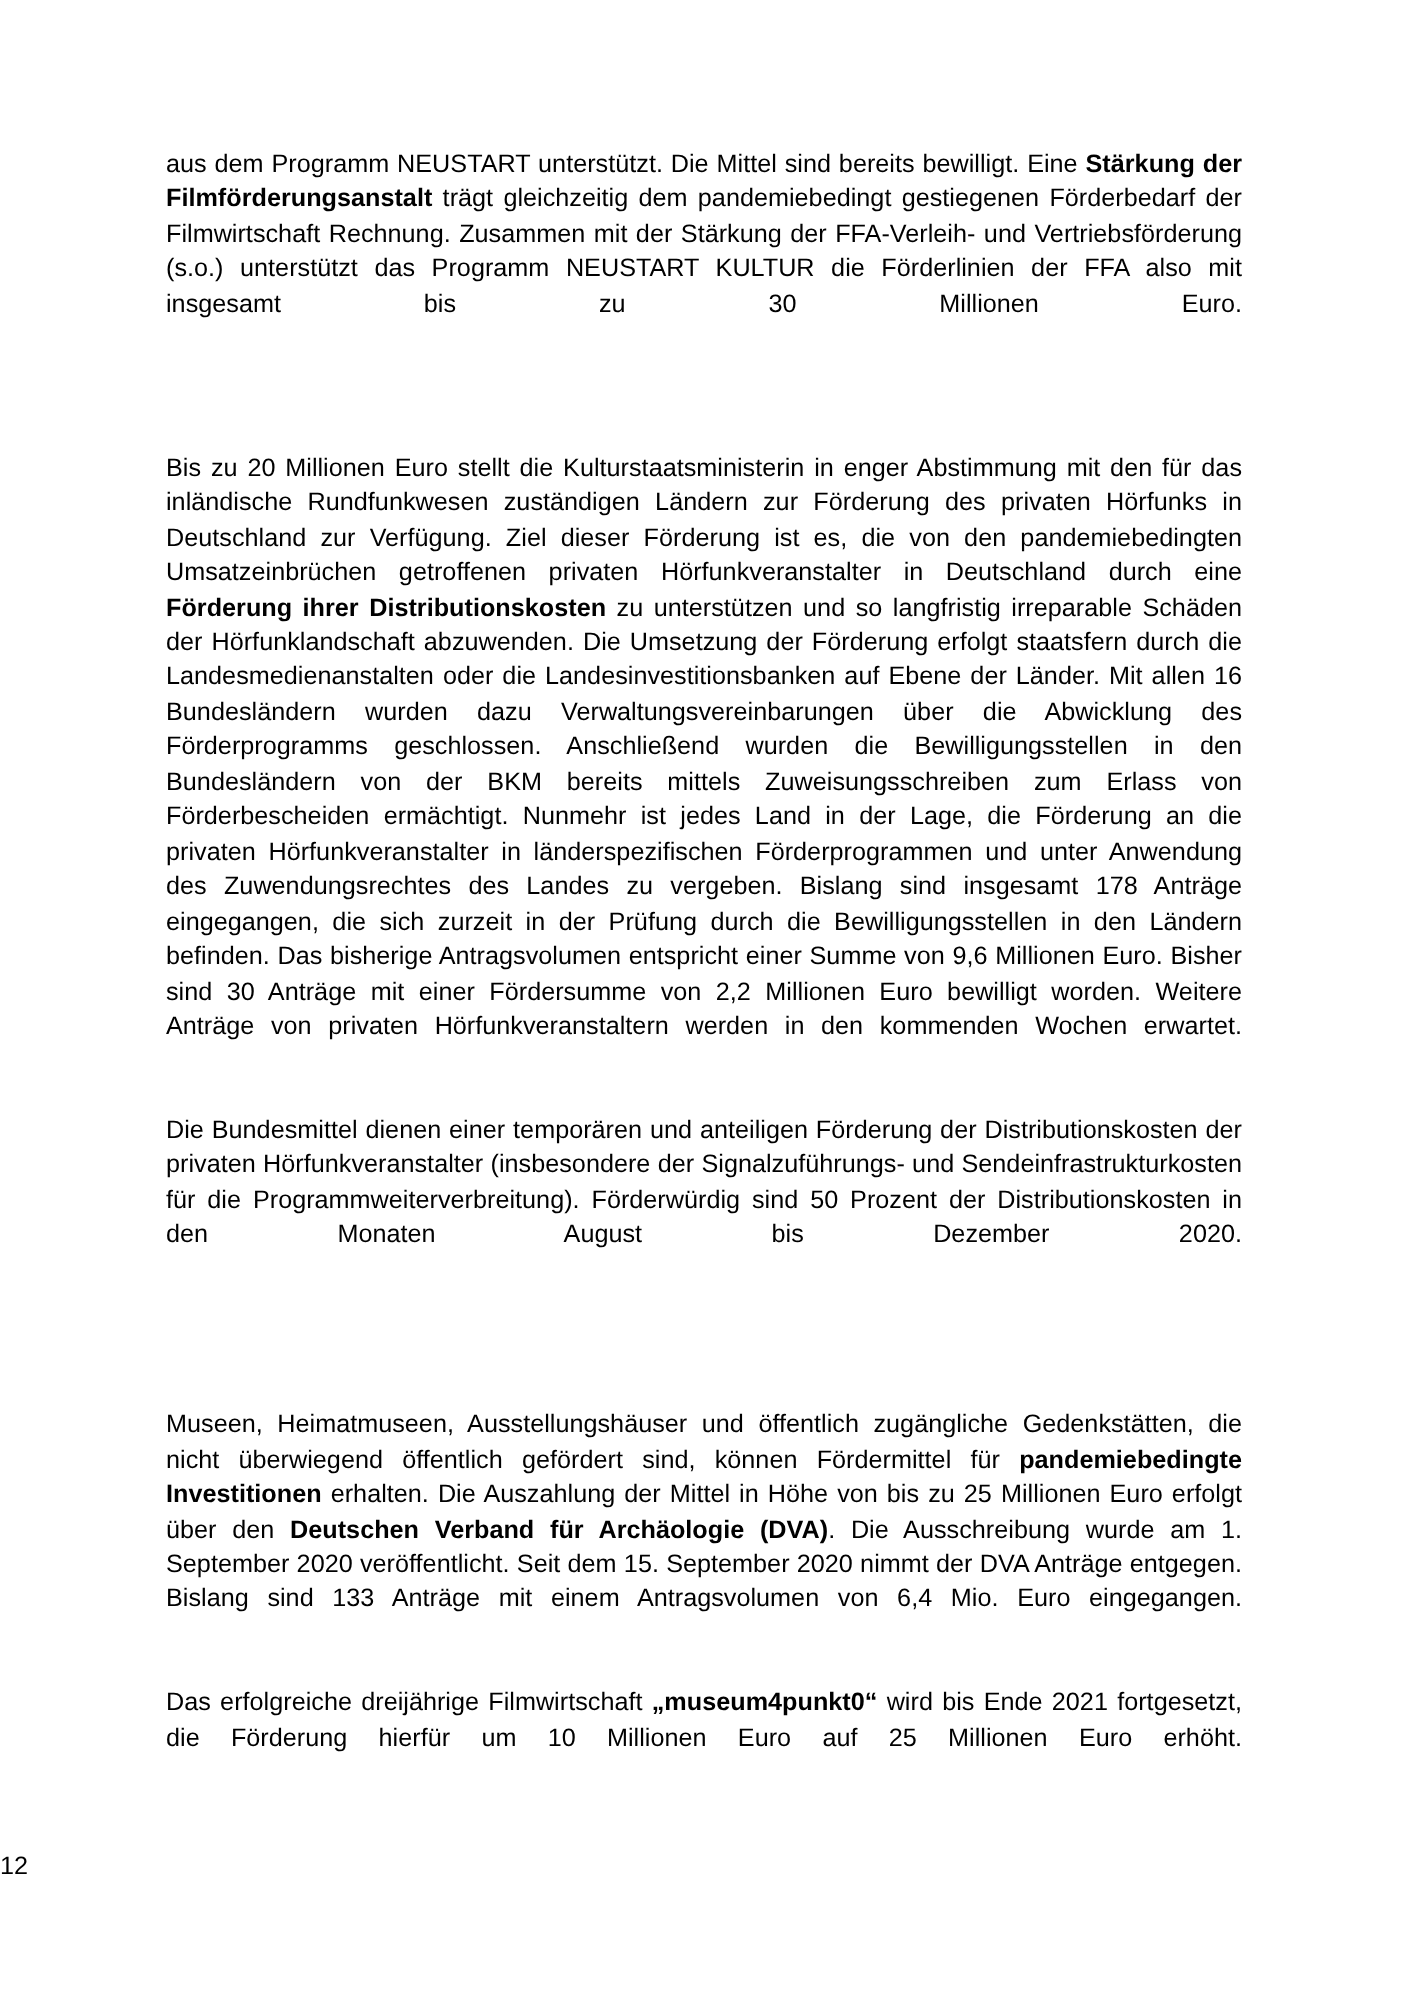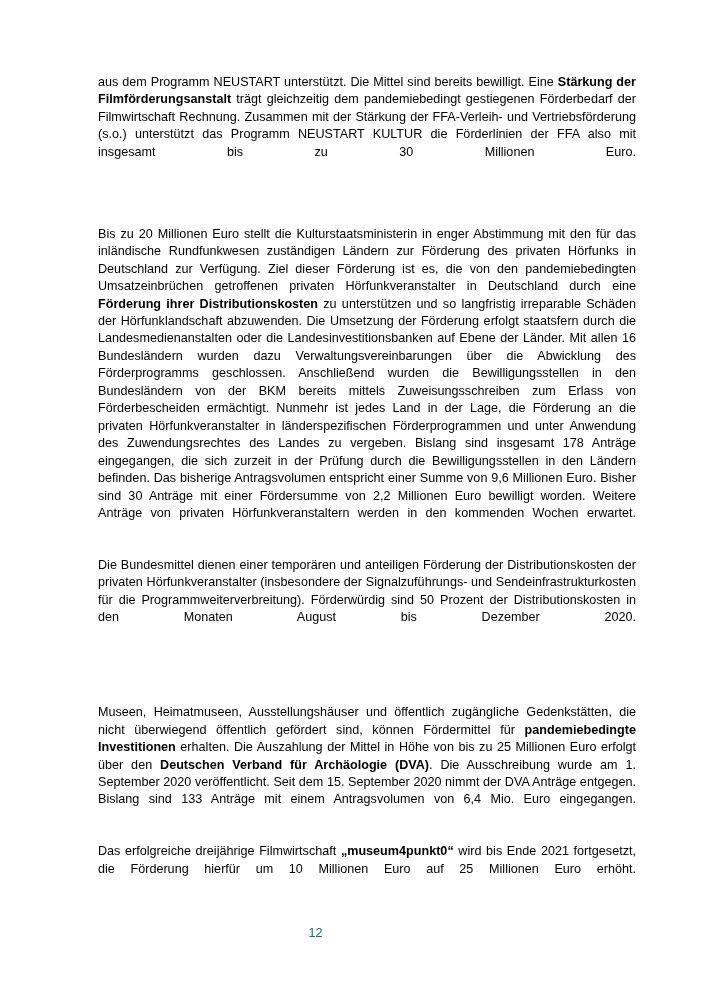--- a/index.html
+++ b/index.html
@@ -19,21 +19,21 @@
   .page {
     position: absolute;
     left: 0; top: 0;
     width: 707px;
     height: 1000px;
     background: #ffffff;
     overflow: hidden;
   }
   .content {
     position: absolute;
-    left: 98px;
+    left: 83px;
     top: 74px;
     width: 538px;
   }
   p.body-text {
     margin: 0;
     font-size: 12.6px;
     line-height: 17.45px;
     text-align: justify;
     text-justify: inter-word;
     letter-spacing: 0.01px;
@@ -54,24 +54,23 @@
   .spacer-before-heading-1 { height: 33px; }
   .spacer-after-heading-1  { height: 14px; }
   .spacer-before-heading-2 { height: 46px; }
   .spacer-after-heading-2  { height: 14px; }
   b, strong { font-weight: bold; }
   .page-number {
     position: absolute;
     left: 0;
     top: 925px;
     width: 631px;
-    text-align: center;
     font-size: 12.6px;
     line-height: 16px;
-    color: #0f766e;
+    color: #000000;
   }
   
   p.body-text::after {
     content: "";
     display: inline-block;
     width: 100%;
   }
 </style>
 </head>
 <body>

